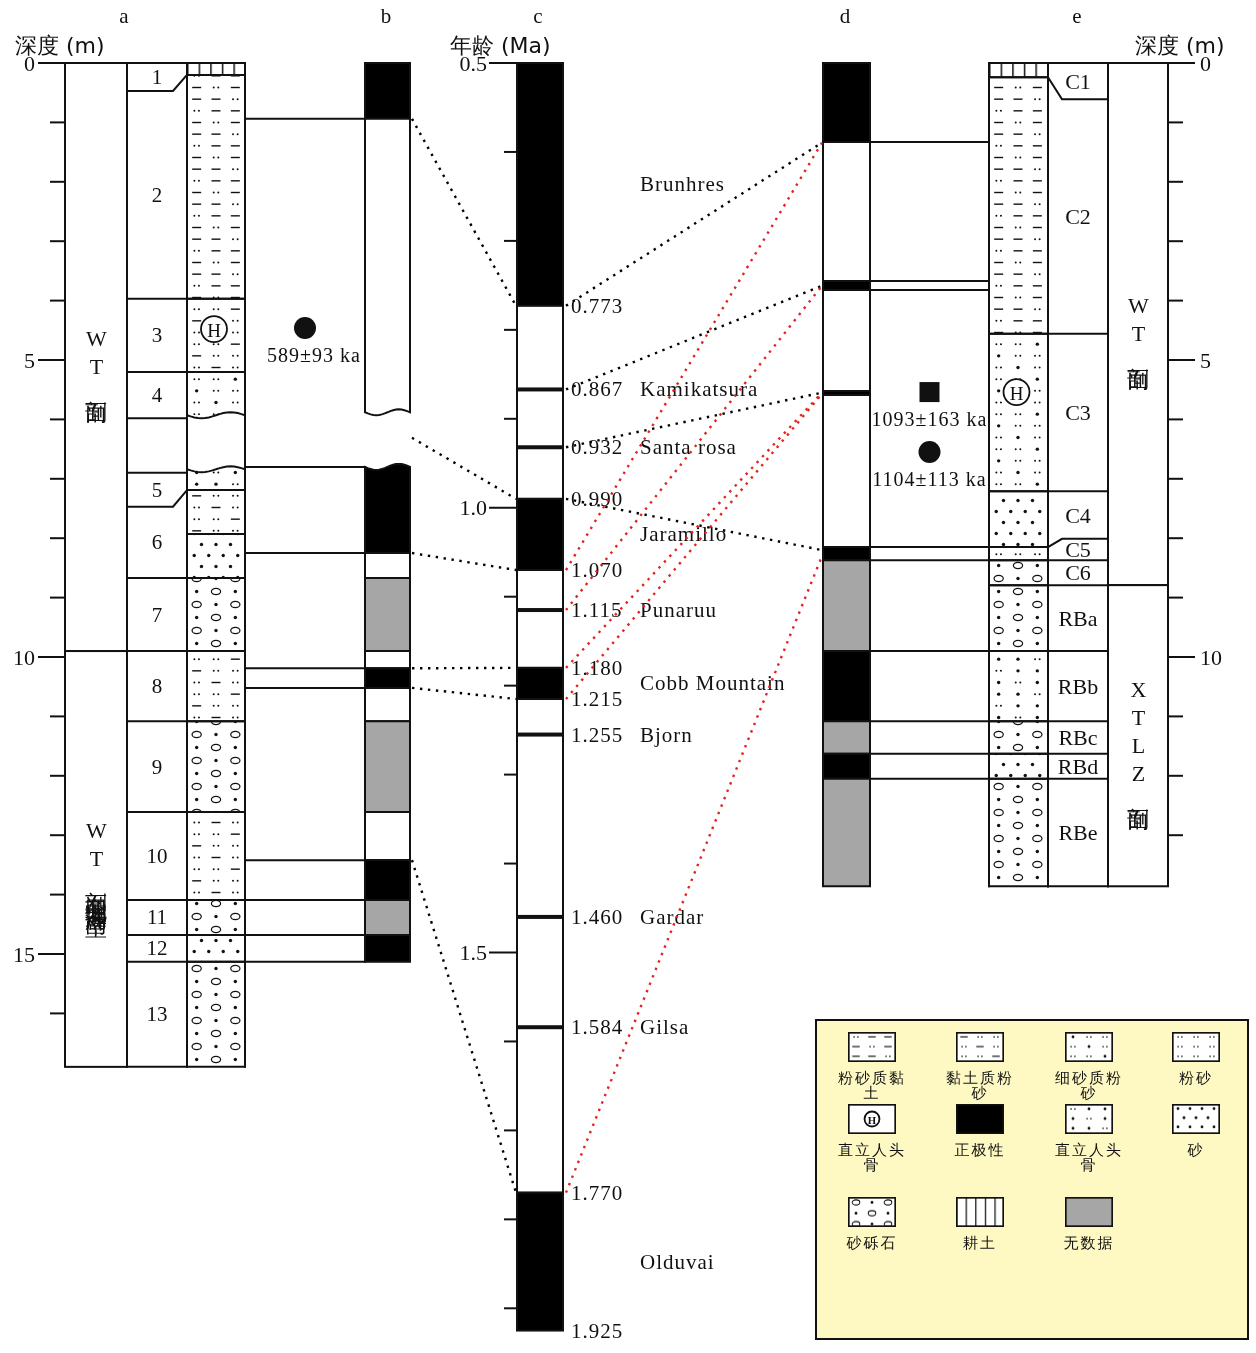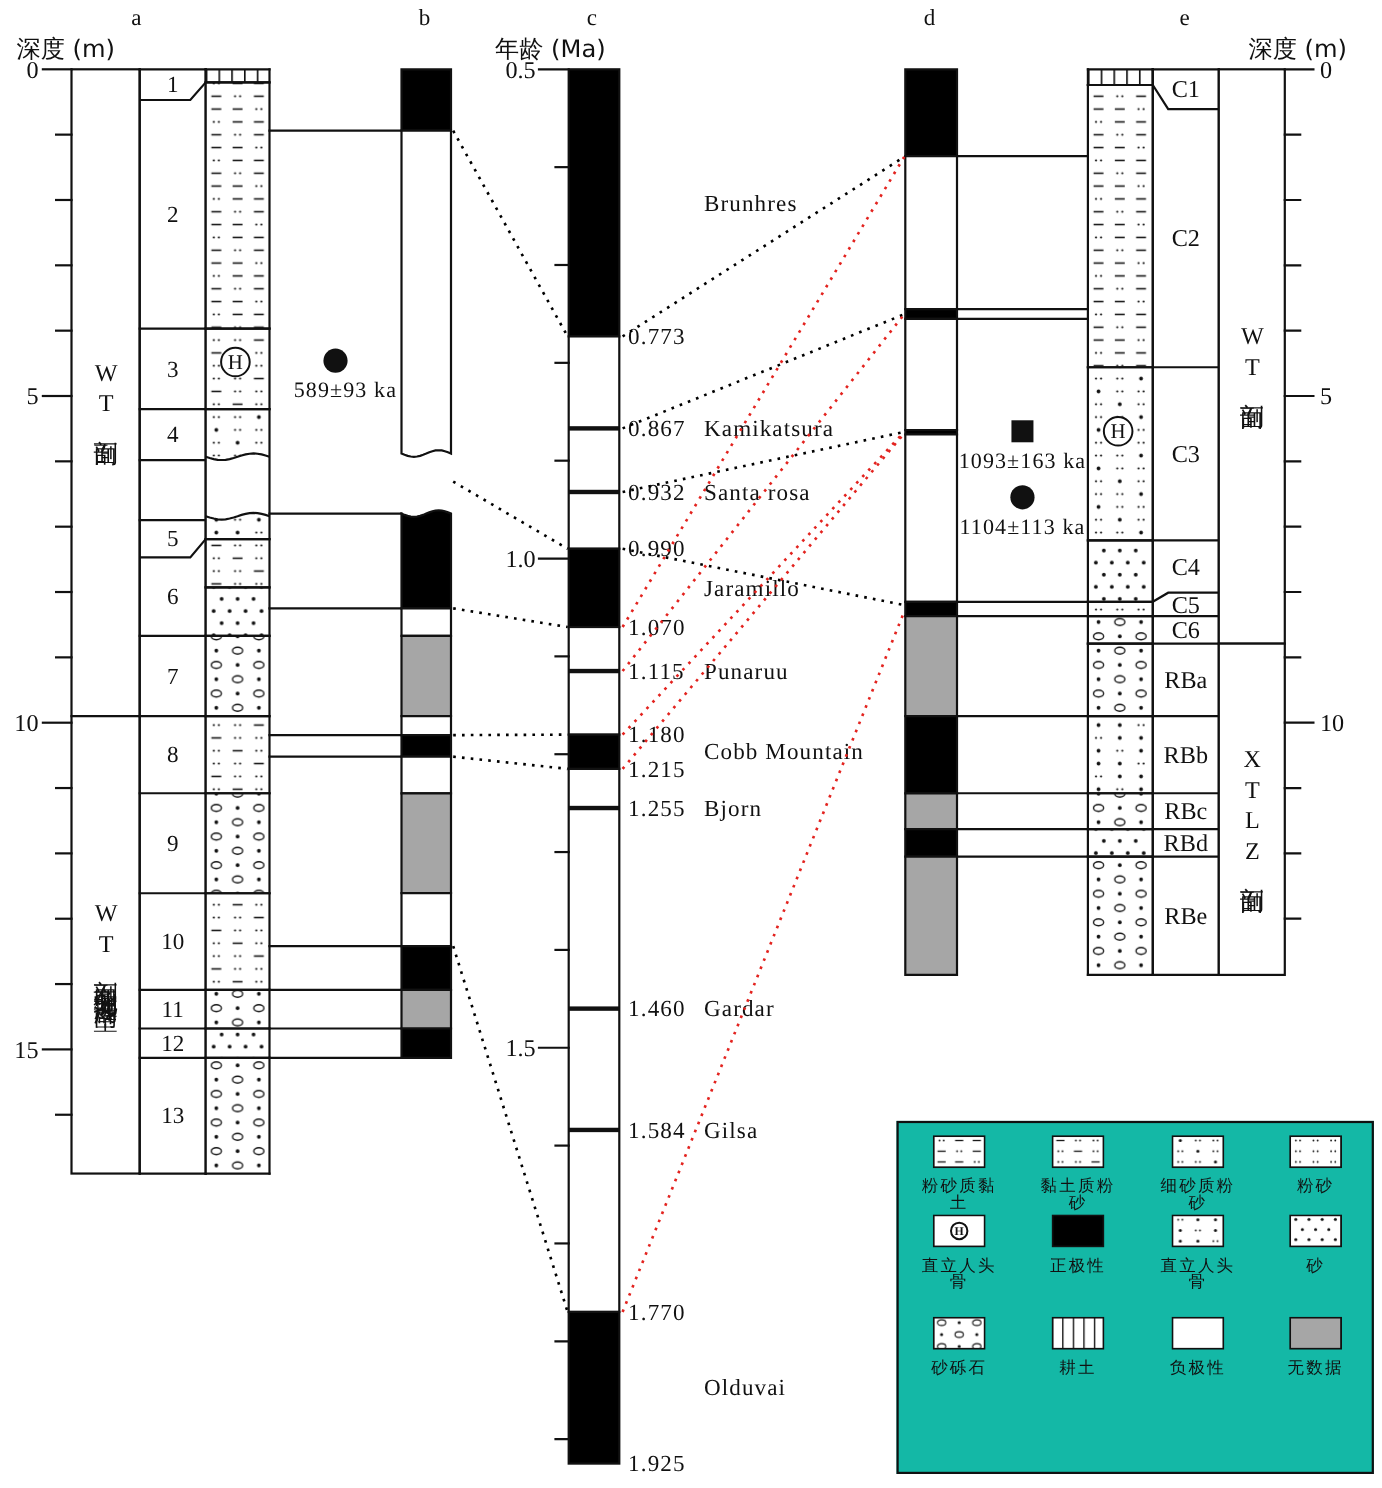--- a/index.html
+++ b/index.html
@@ -14,21 +14,21 @@
     font-family: "Liberation Serif", "DejaVu Serif", serif;
     font-size: 22px;
     letter-spacing: 3px;
     line-height: 1;
     color: #111111;
     white-space: nowrap;
     transform: translate(-50%, -50%);
   }
   #legend {
     position: absolute; left: 815px; top: 1019px; width: 434px; height: 321px;
-    border: 2px solid #111111; box-sizing: border-box; background: #14b8a6;
+    border: 2px solid #111111; box-sizing: border-box; background: #fef9c3;
     display: grid;
     grid-template-columns: 106px 110px 108px 106px;
     grid-template-rows: 72px 93px 73px 1fr;
     padding-top: 11px; padding-left: 2px;
   }
   .lg-item { display: flex; flex-direction: column; align-items: center; }
   .lg-swatch { display: block; width: 48px; height: 30px; }
   .lg-label {
     margin-top: 9px; width: 84px; text-align: center;
     font-family: "DejaVu Sans", "Liberation Sans", sans-serif;
@@ -546,24 +546,18 @@
         <div class="lg-label">砂砾石</div>
       </div>
       <div class="lg-item">
         <svg viewBox="0 0 58 36" preserveAspectRatio="none" class="lg-swatch">
           <rect x="1" y="1" width="56" height="34" fill="url(#pat-tilled_soil)" stroke="#111111" stroke-width="2"></rect>
         </svg>
         <div class="lg-label">耕土</div>
       </div>
       <div class="lg-item">
         <svg viewBox="0 0 58 36" preserveAspectRatio="none" class="lg-swatch">
-          <rect x="1" y="1" width="56" height="34" fill="#ffffff" stroke="#111111" stroke-width="2"></rect>
-        </svg>
-        <div class="lg-label">负极性</div>
-      </div>
-      <div class="lg-item">
-        <svg viewBox="0 0 58 36" preserveAspectRatio="none" class="lg-swatch">
           <rect x="1" y="1" width="56" height="34" fill="#a6a6a6" stroke="#111111" stroke-width="2"></rect>
         </svg>
         <div class="lg-label">无数据</div>
       </div>
     </div>
 </div>
 
 </body></html>

